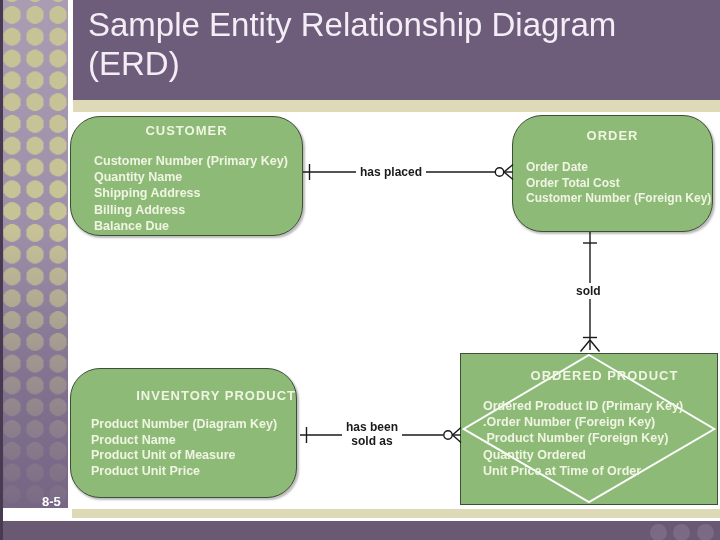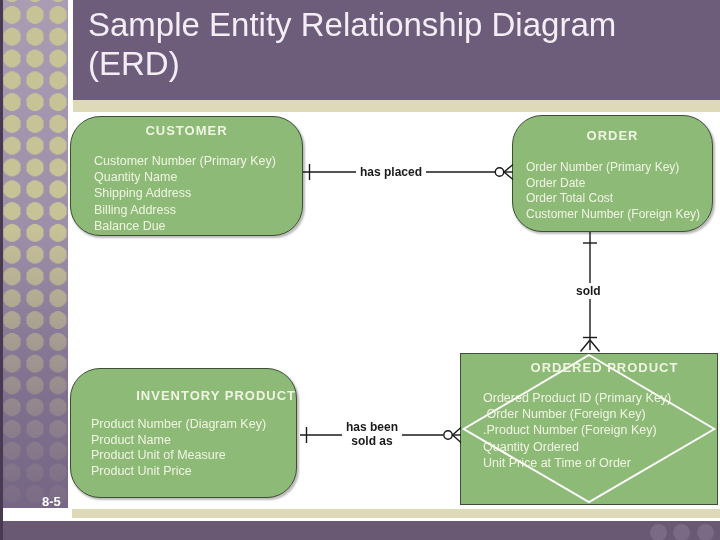--- a/index.html
+++ b/index.html
@@ -68,34 +68,34 @@
     box-shadow: 1.5px 2px 2px rgba(60,60,60,0.35);
     z-index: 8;
   }
   .entity.rounded { border-radius: 30px; }
   .entity-title {
     text-align: center; font-weight: bold;
     font-size: 13px; letter-spacing: 1px;
     position: relative; z-index: 2;
   }
   .entity-attrs { position: relative; z-index: 2; }
-  .attr { font-size: 12.5px; font-weight: normal; line-height: 16.2px; white-space: nowrap; }
+  .attr { font-size: 12.5px; font-weight: bold; line-height: 16.2px; white-space: nowrap; }
   .e-customer  { left: 70px;  top: 116px; width: 233px; height: 120px; }
   .e-customer .entity-title { padding-top: 6px; }
   .e-customer .entity-attrs { margin-top: 15px; padding-left: 23px; }
   .e-order     { left: 512px; top: 115px; width: 201px; height: 117px; }
   .e-order .entity-title { padding-top: 12px; }
   .e-order .entity-attrs { margin-top: 17px; padding-left: 13px; }
   .e-order .attr { font-size: 12px; line-height: 15.6px; }
   .e-inventory { left: 70px;  top: 368px; width: 227px; height: 130px; }
   .e-inventory .entity-title { padding-top: 19px; text-align: right; }
   .e-inventory .entity-attrs { margin-top: 14px; padding-left: 20px; }
   .e-inventory .attr { line-height: 15.6px; }
   .e-ordered   { left: 460px; top: 353px; width: 258px; height: 152px; box-shadow: none; }
-  .e-ordered .entity-title { padding-top: 6px; margin-left: 31px; }
+  .e-ordered .entity-title { padding-top: 14px; margin-left: 31px; }
   .e-ordered .entity-attrs { margin-top: 15px; padding-left: 22px; }
   .diamond-svg { position: absolute; left: 0; top: 0; width: 100%; height: 100%; z-index: 1; }
   
   .rel-svg {
     position: absolute; left: 0; top: 0; width: 720px; height: 540px;
     z-index: 9; pointer-events: none;
   }
   .rel-svg line { stroke: #1a1a1a; stroke-width: 1.4; }
   .rel-svg circle { fill: #ffffff; stroke: #1a1a1a; stroke-width: 1.4; }
   .rel-label {
@@ -135,21 +135,20 @@
       <div class="attr">Quantity Name</div>
       <div class="attr">Shipping Address</div>
       <div class="attr">Billing Address</div>
       <div class="attr">Balance Due</div>
     </div>
   </div>
 
   <div class="entity rounded e-order">
     <div class="entity-title">ORDER</div>
     <div class="entity-attrs">
-      <div class="attr">Order Number (Primary Key)</div>
       <div class="attr">Order Date</div>
       <div class="attr">Order Total Cost</div>
       <div class="attr">Customer Number (Foreign Key)</div>
     </div>
   </div>
 
   <div class="entity rounded e-inventory">
     <div class="entity-title">INVENTORY PRODUCT</div>
     <div class="entity-attrs">
       <div class="attr">Product Number (Diagram Key)</div>

